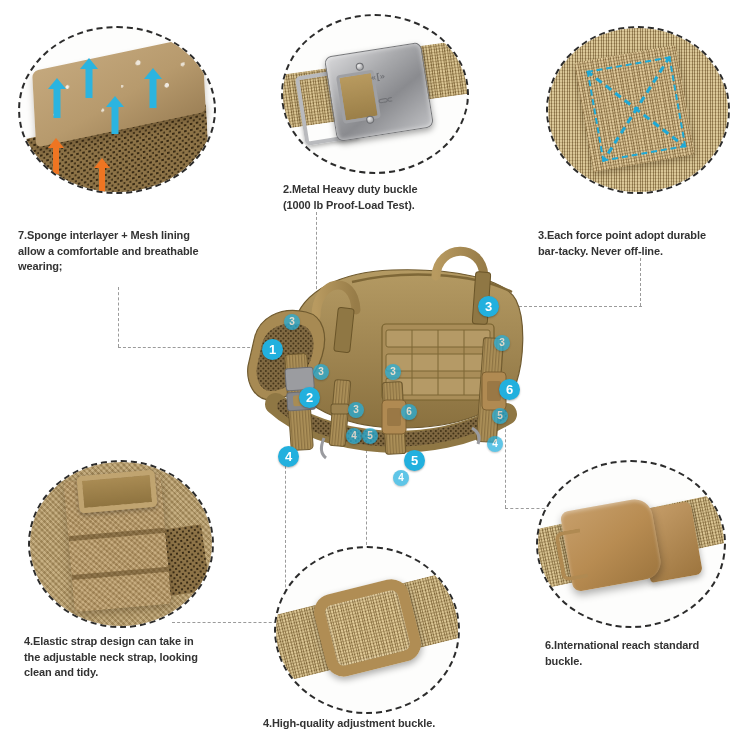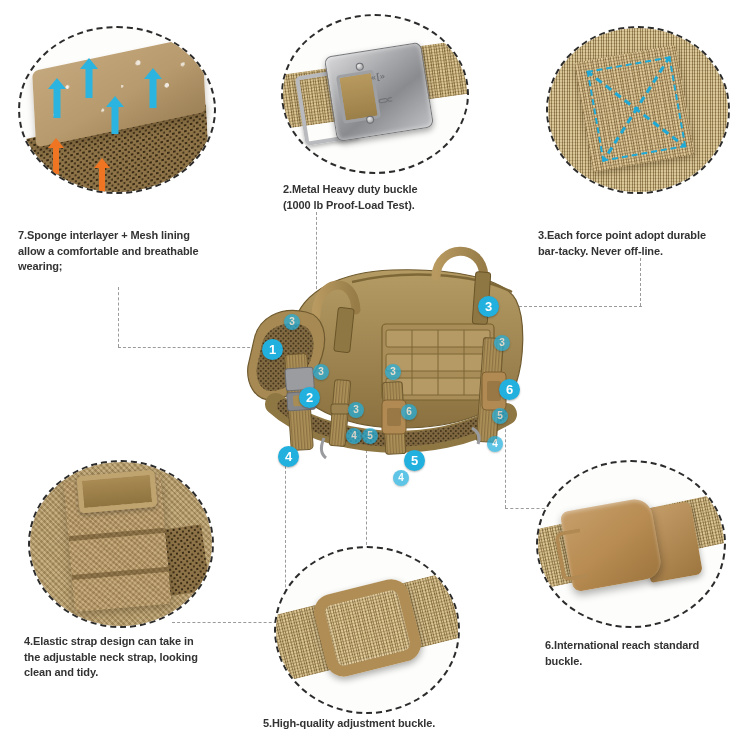--- a/index.html
+++ b/index.html
@@ -501,18 +501,18 @@
   <div class="caption" style="left:283px; top:182px; width:240px;">2.Metal Heavy duty buckle
 (1000 lb Proof-Load Test).</div>
 
   <div class="caption" style="left:538px; top:228px; width:215px;">3.Each force point adopt durable
 bar-tacky. Never off-line.</div>
 
   <div class="caption" style="left:18px; top:634px; width:250px;margin-left:6px;">4.Elastic strap design can take in
 the adjustable neck strap, looking
 clean and tidy.</div>
 
-  <div class="caption" style="left:263px; top:716px; width:265px;">5.High-quality adjustment buckle.</div>
+  <div class="caption" style="left:263px; top:716px; width:265px;">4.High-quality adjustment buckle.</div>
 
   <div class="caption" style="left:545px; top:638px; width:215px;">6.International reach standard
 buckle.</div>
 
 </div>
 
 </body></html>

